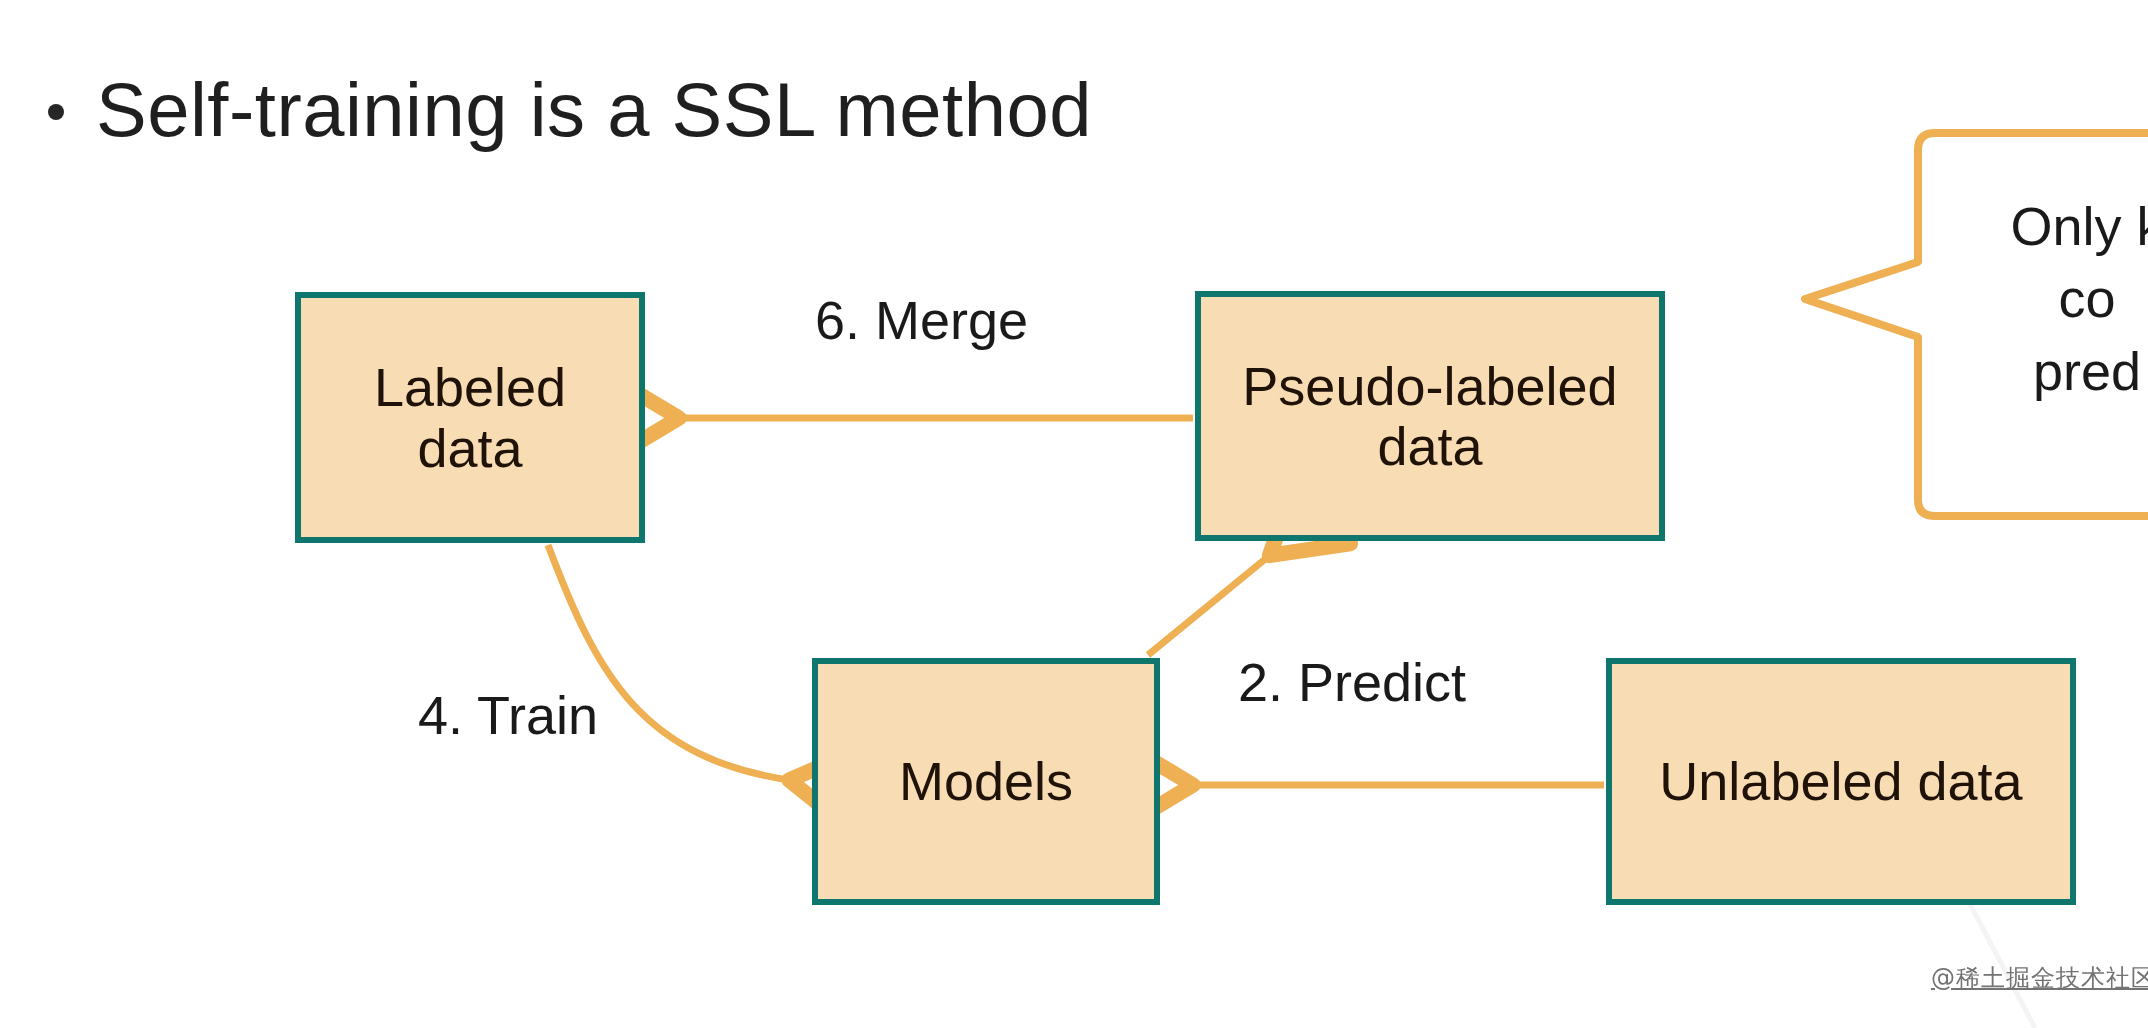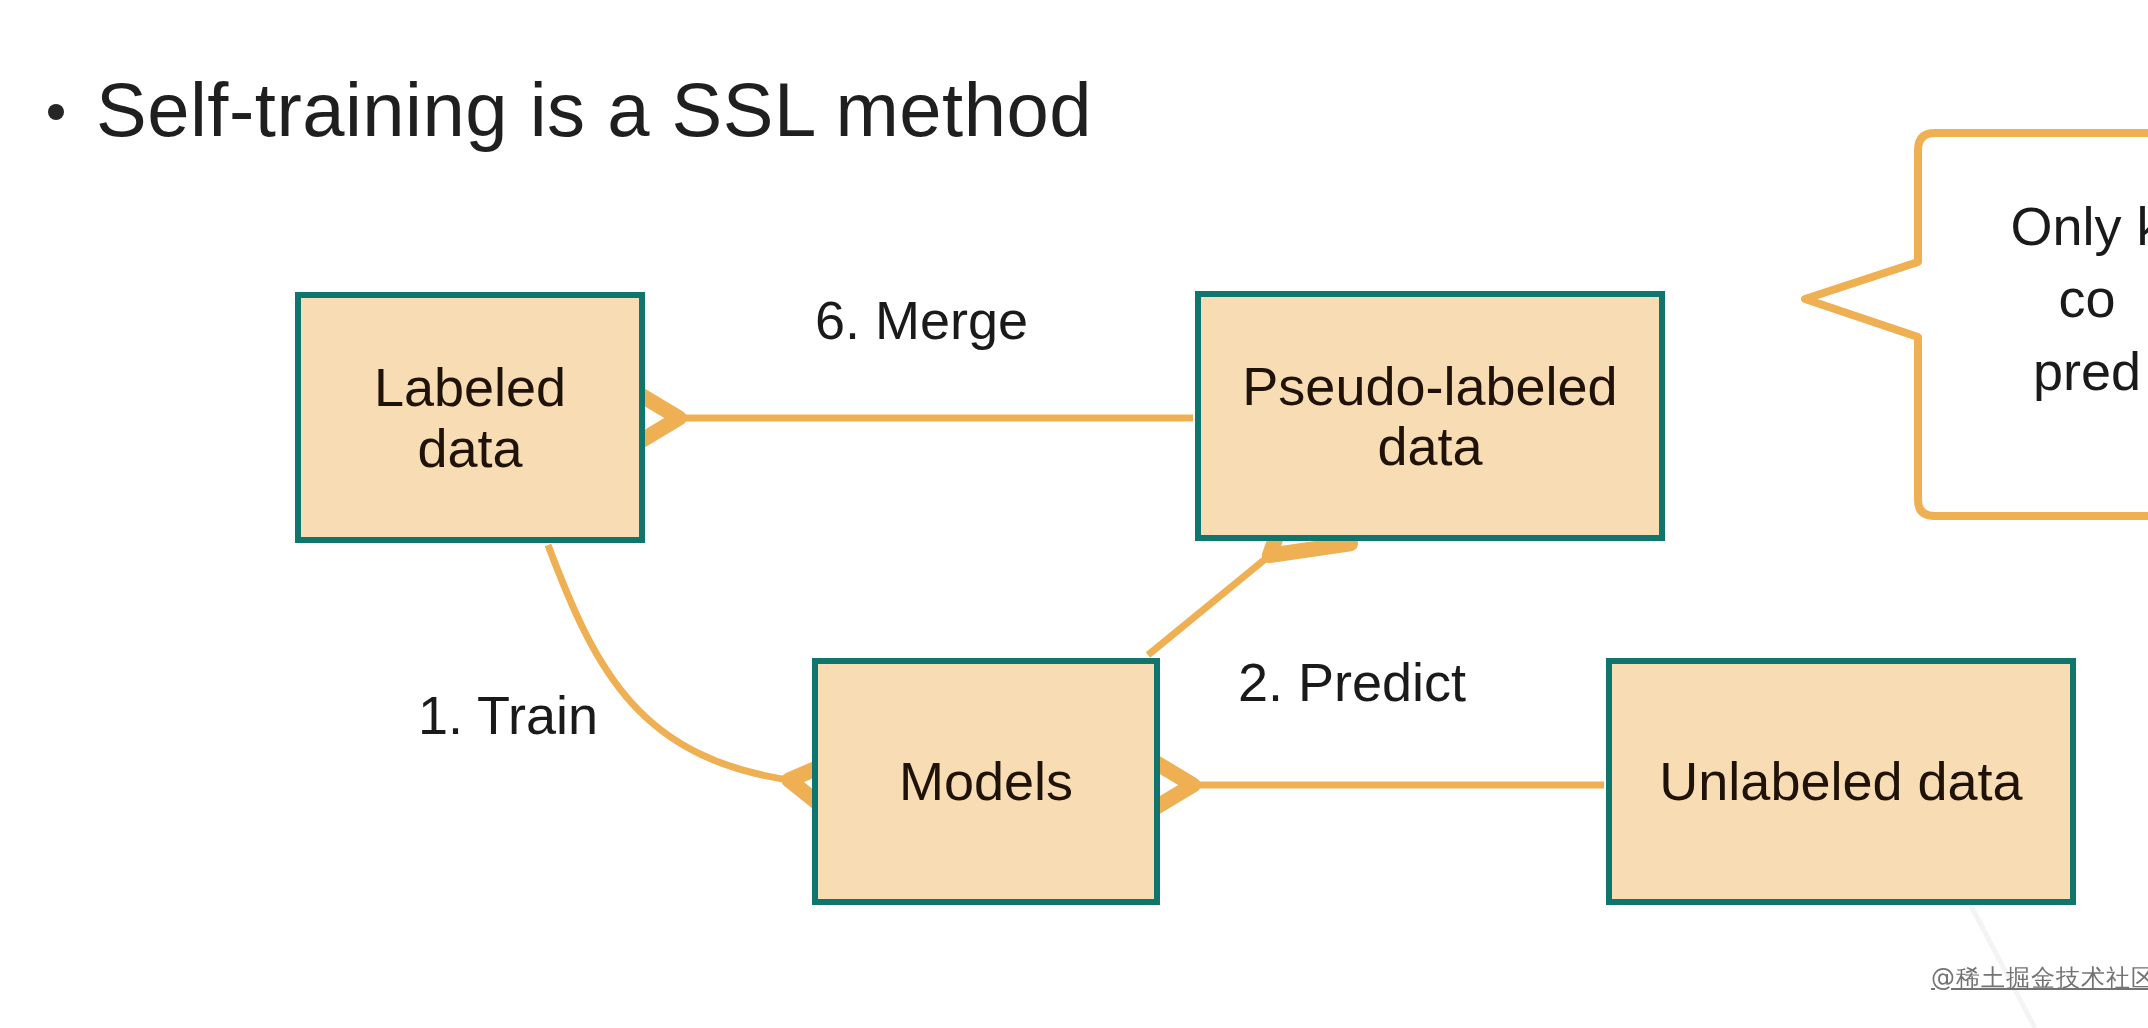--- a/index.html
+++ b/index.html
@@ -178,21 +178,21 @@
 
     <div class="node" id="node-models">
       <span>Models</span>
     </div>
 
     <div class="node" id="node-unlabeled">
       <span>Unlabeled data</span>
     </div>
 
     <div class="arrow-label" id="label-merge">6. Merge</div>
-    <div class="arrow-label" id="label-train">1. Train</div>
+    <div class="arrow-label" id="label-train">4. Train</div>
     <div class="arrow-label" id="label-predict">2. Predict</div>
 
     <div class="callout-text">
       <div>Only k</div>
       <div>co</div>
       <div>pred</div>
     </div>
 
   </div>
 

